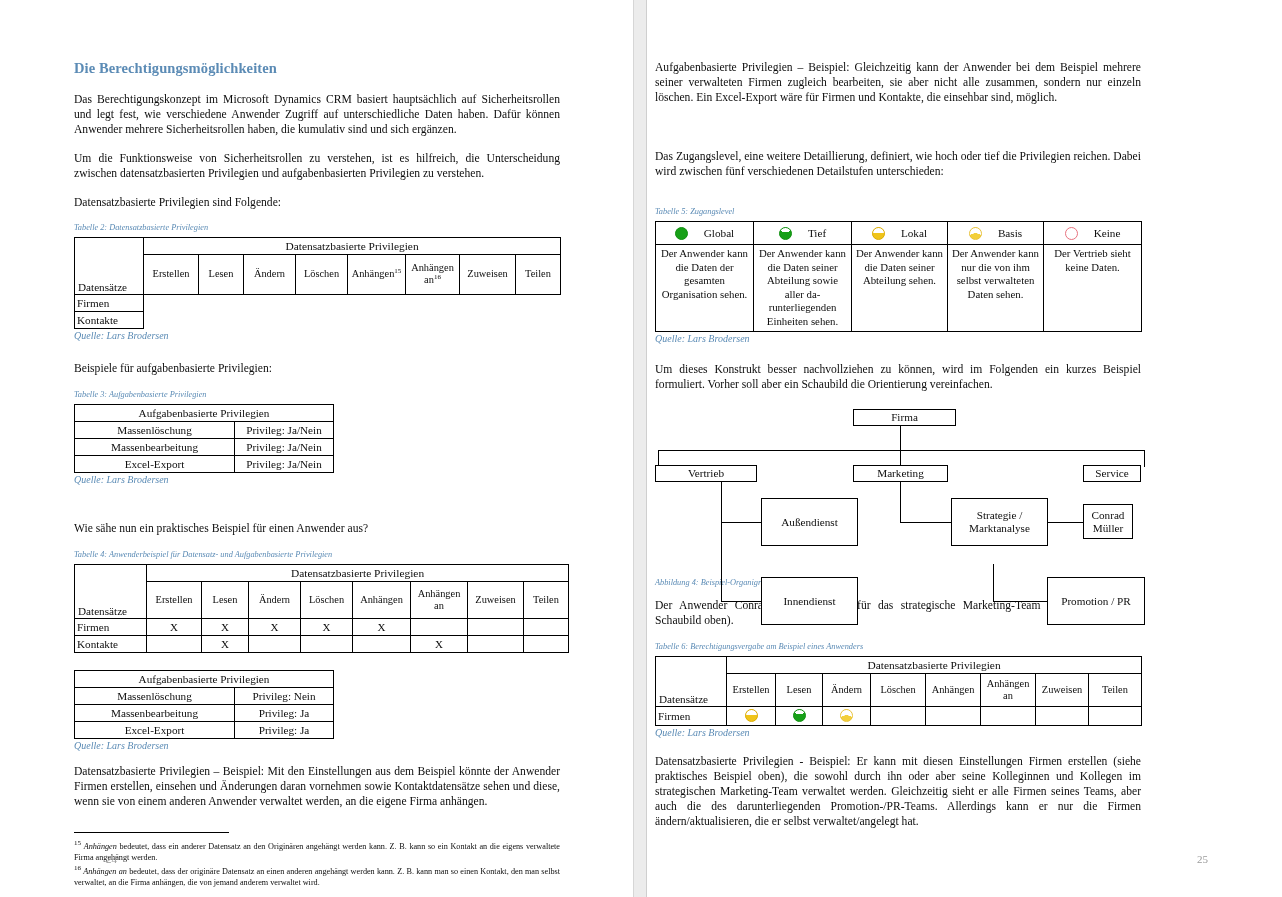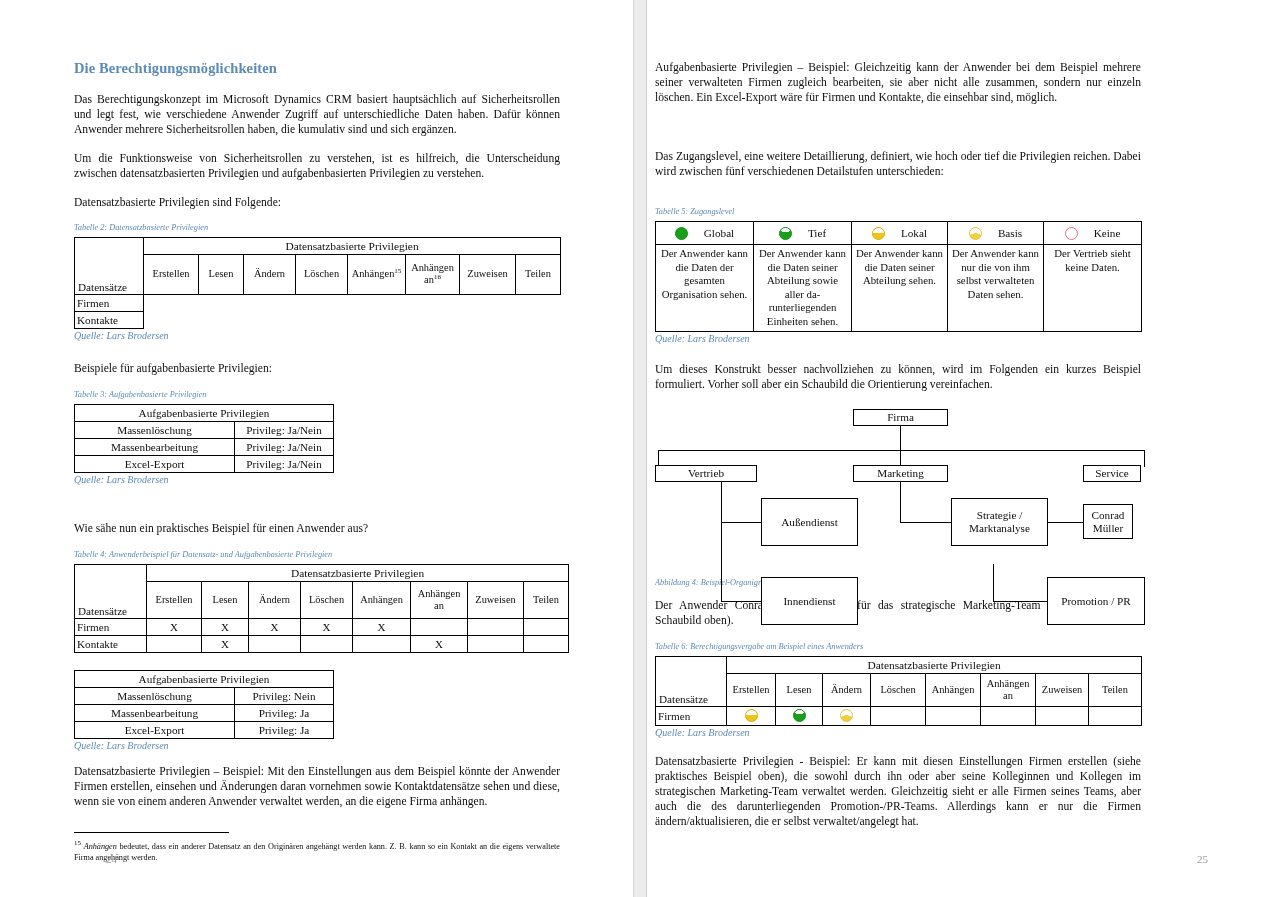--- a/index.html
+++ b/index.html
@@ -294,20 +294,24 @@
         </table>
       <div class="source">Quelle: Lars Brodersen</div>
 
       <p class="body" style="margin-top:13px">Datensatzbasierte Privilegien – Beispiel: Mit den Einstellungen aus dem Beispiel könnte der Anwender Firmen erstellen, einsehen und Änderungen daran vornehmen sowie Kontaktdatensätze sehen und diese, wenn sie von einem anderen Anwender verwaltet werden, an die eigene Firma anhängen.</p>
 
       <div style="margin-top:23px">
         <div style="width:155px;border-top:1px solid #000;height:1px;"></div>
         <div style="margin-top:7px;font-size:8.2px;line-height:11px;text-align:justify;">
           <sup>15</sup>
           <i>Anhängen</i><span> bedeutet, dass ein anderer Datensatz an den Originären angehängt werden kann. Z. B. kann so ein Kontakt an die eigens verwaltete Firma angehängt werden.</span>
+        </div>
+        <div style="margin-top:3px;font-size:8.2px;line-height:11px;text-align:justify;">
+          <sup>16</sup>
+          <i>Anhängen an</i><span> bedeutet, dass der originäre Datensatz an einen anderen angehängt werden kann. Z. B. kann man so einen Kontakt, den man selbst verwaltet, an die Firma anhängen, die von jemand anderem verwaltet wird.</span>
         </div>
       </div>
 
     </div>
     <div class="pagenum">24</div>
   </div>
 
   <div class="gutter"></div>
 
   <div class="page page-right">
@@ -383,21 +387,21 @@
         <div class="oline h" style="left:66px;top:116px;width:41px;"></div>
         <div class="oline h" style="left:66px;top:195px;width:41px;"></div>
 
         <div class="oline v" style="left:245px;top:74px;height:43px;"></div>
         <div class="oline h" style="left:245px;top:116px;width:51px;"></div>
 
         <div class="oline h" style="left:393px;top:116px;width:35px;"></div>
         <div class="oline v" style="left:338px;top:158px;height:38px;"></div>
         <div class="oline h" style="left:338px;top:195px;width:54px;"></div>
 
-        <div class="obox" style="left:198px;top:3px;width:95px;height:17px;">Firma</div>
+        <div class="obox" style="left:198px;top:3px;width:103px;height:17px;">Firma</div>
         <div class="obox" style="left:0px;top:59px;width:102px;height:17px;">Vertrieb</div>
         <div class="obox" style="left:198px;top:59px;width:95px;height:17px;">Marketing</div>
         <div class="obox" style="left:428px;top:59px;width:58px;height:17px;">Service</div>
         <div class="obox" style="left:106px;top:92px;width:97px;height:48px;">Außendienst</div>
         <div class="obox" style="left:106px;top:171px;width:97px;height:48px;">Innendienst</div>
         <div class="obox" style="left:296px;top:92px;width:97px;height:48px;">Strategie / Marktanalyse</div>
         <div class="obox" style="left:428px;top:98px;width:50px;height:35px;">Conrad Müller</div>
         <div class="obox" style="left:392px;top:171px;width:98px;height:48px;">Promotion / PR</div>
       </div>
       <div class="caption" style="margin-top:2px">Abbildung 4: Beispiel-Organigramm</div>

